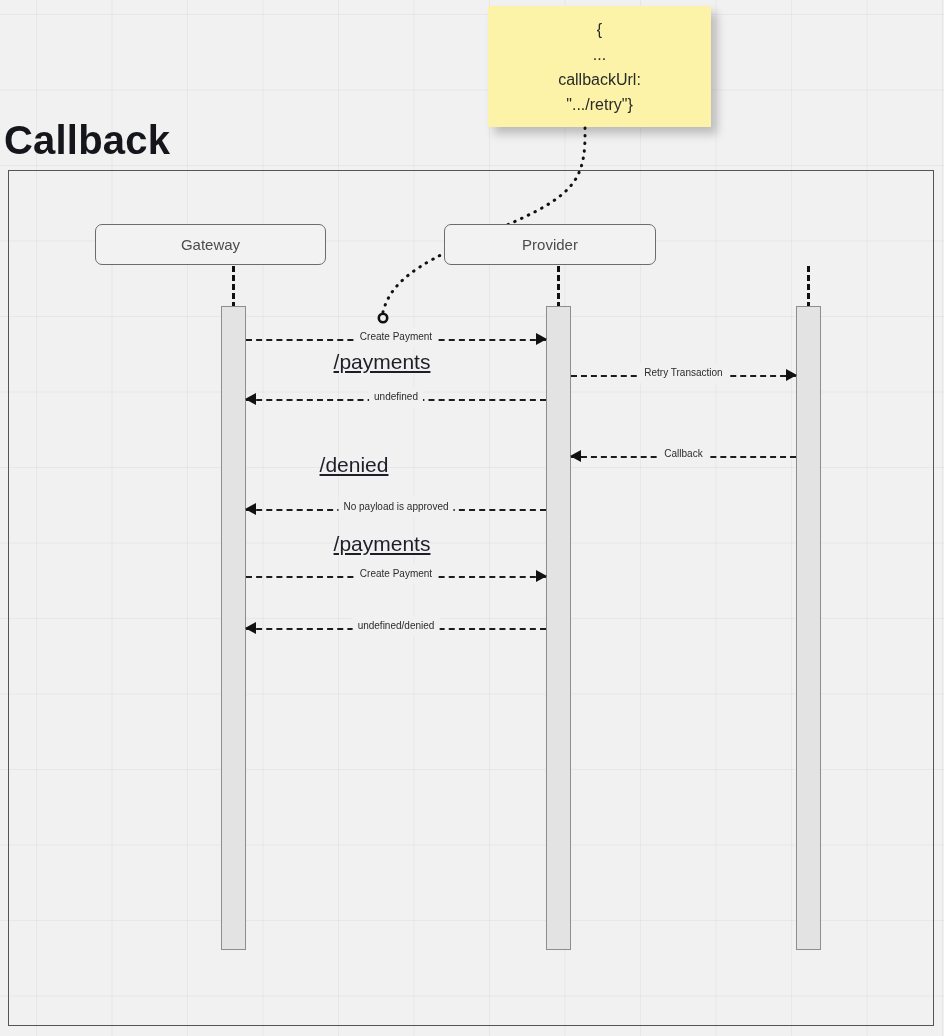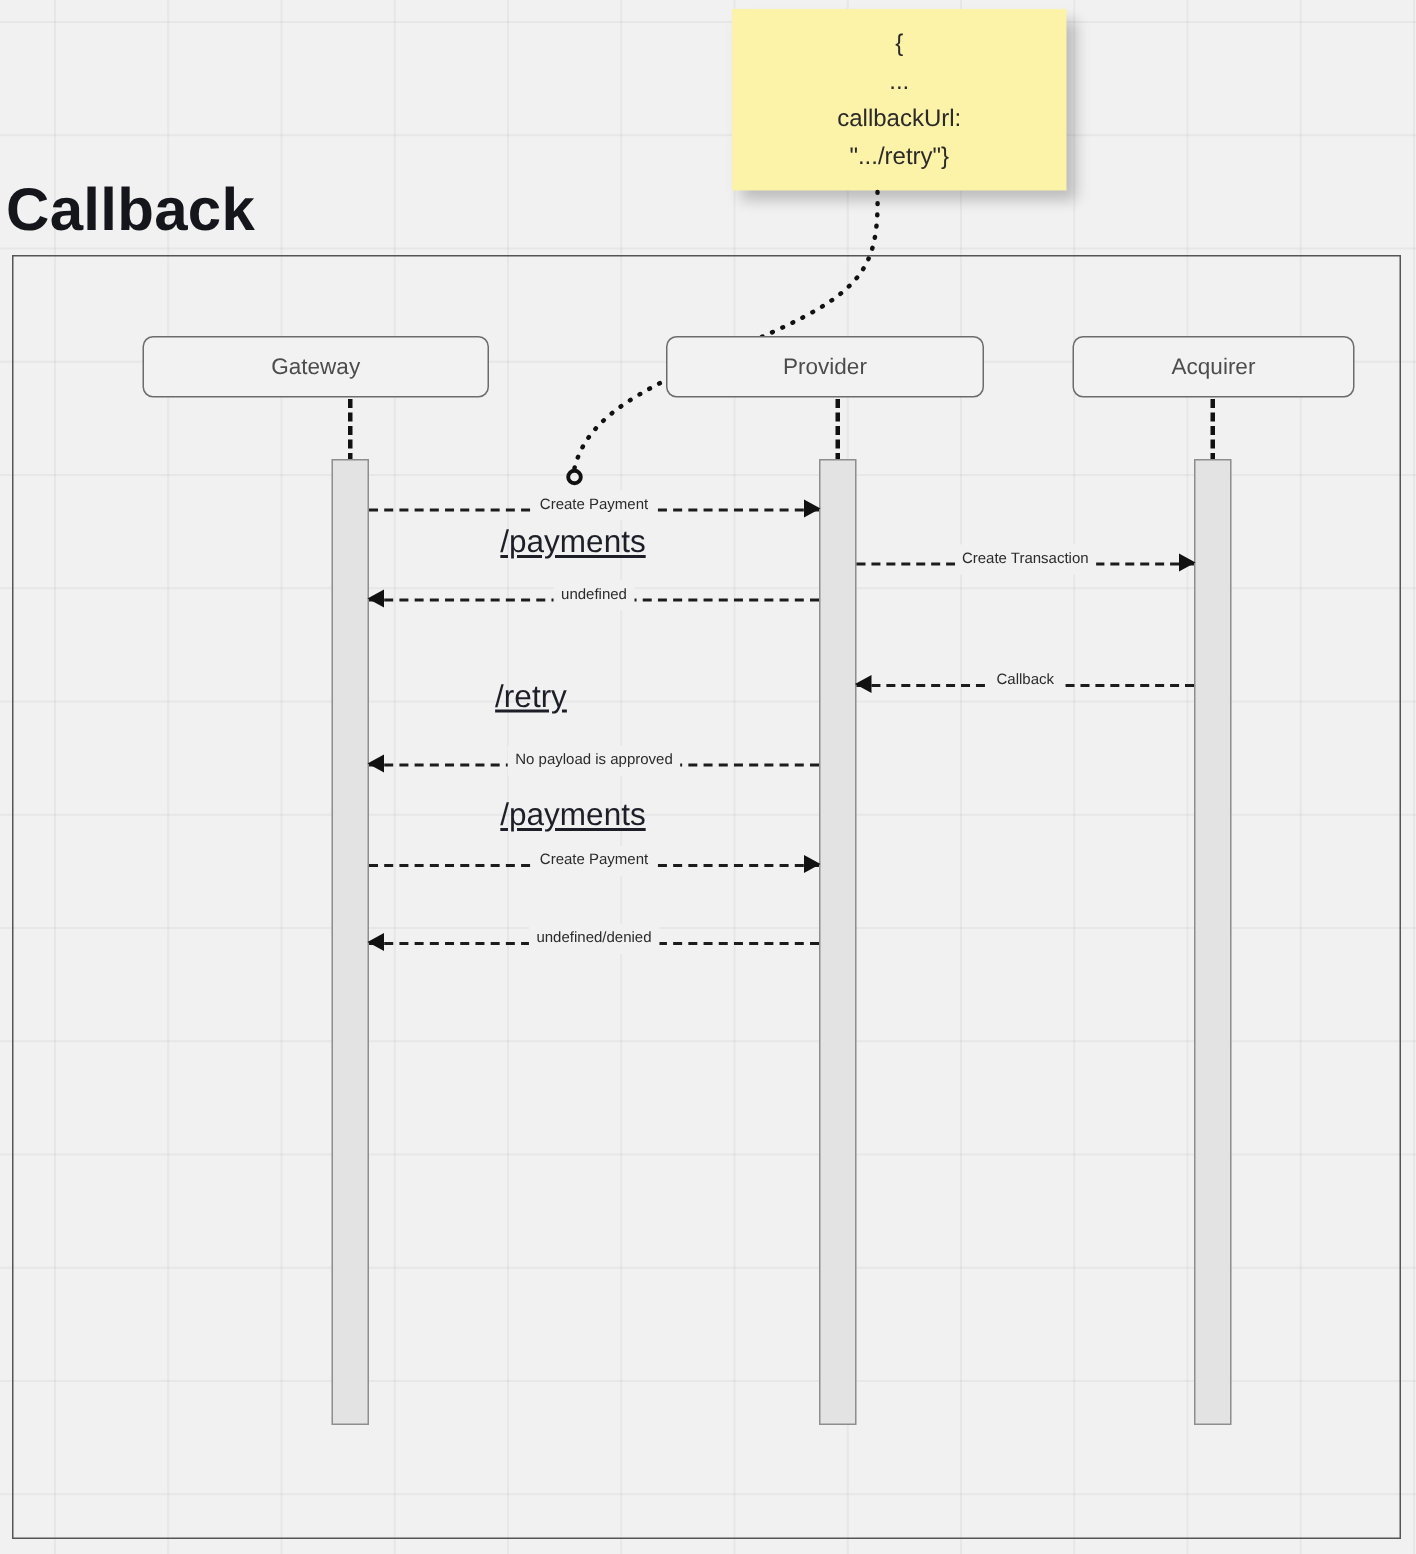--- a/index.html
+++ b/index.html
@@ -195,42 +195,39 @@
   </svg>
 
   <div class="frame"></div>
 
   <div class="participant" style="left:95px; top:224px; width:231px;">
     <span>Gateway</span>
   </div>
   <div class="participant" style="left:444px; top:224px; width:212px;">
     <span>Provider</span>
   </div>
-  <div class="participant" style="left:715px; top:224px; width:188px;">
-    <span>Acquirer</span>
-  </div>
 
   <div class="lifeline" style="left:232px; top:266px; height:42px;"></div>
   <div class="lifeline" style="left:557px; top:266px; height:42px;"></div>
   <div class="lifeline" style="left:807px; top:266px; height:42px;"></div>
 
   <div class="activation" style="left:221px; top:306px; height:644px;"></div>
   <div class="activation" style="left:546px; top:306px; height:644px;"></div>
   <div class="activation" style="left:796px; top:306px; height:644px;"></div>
 
   <div class="msg right" style="left:246px; top:339px; width:300px;">
     <div class="line"></div>
     <div class="head"></div>
     <div class="label">Create Payment</div>
   </div>
 
   <div class="msg right" style="left:571px; top:375px; width:225px;">
     <div class="line"></div>
     <div class="head"></div>
-    <div class="label">Create Transaction</div>
+    <div class="label">Retry Transaction</div>
   </div>
 
   <div class="msg left" style="left:246px; top:399px; width:300px;">
     <div class="line"></div>
     <div class="head"></div>
     <div class="label">undefined</div>
   </div>
 
   <div class="msg left" style="left:571px; top:456px; width:225px;">
     <div class="line"></div>
@@ -250,16 +247,16 @@
     <div class="label">Create Payment</div>
   </div>
 
   <div class="msg left" style="left:246px; top:628px; width:300px;">
     <div class="line"></div>
     <div class="head"></div>
     <div class="label">undefined/denied</div>
   </div>
 
   <div class="caption" style="left:382px; top:350px;">/payments</div>
-  <div class="caption" style="left:354px; top:453px;">/retry</div>
+  <div class="caption" style="left:354px; top:453px;">/denied</div>
   <div class="caption" style="left:382px; top:532px;">/payments</div>
 
 </div>
 
 </body></html>

